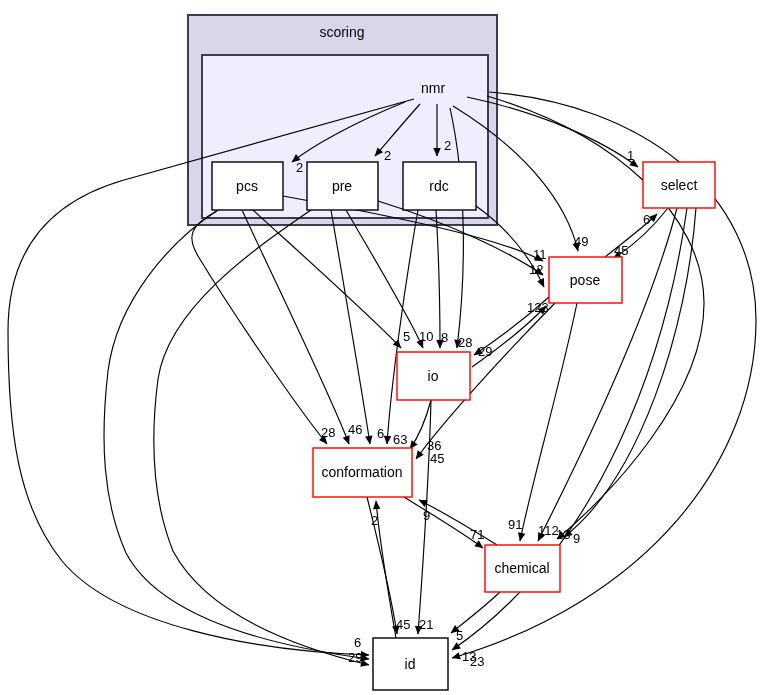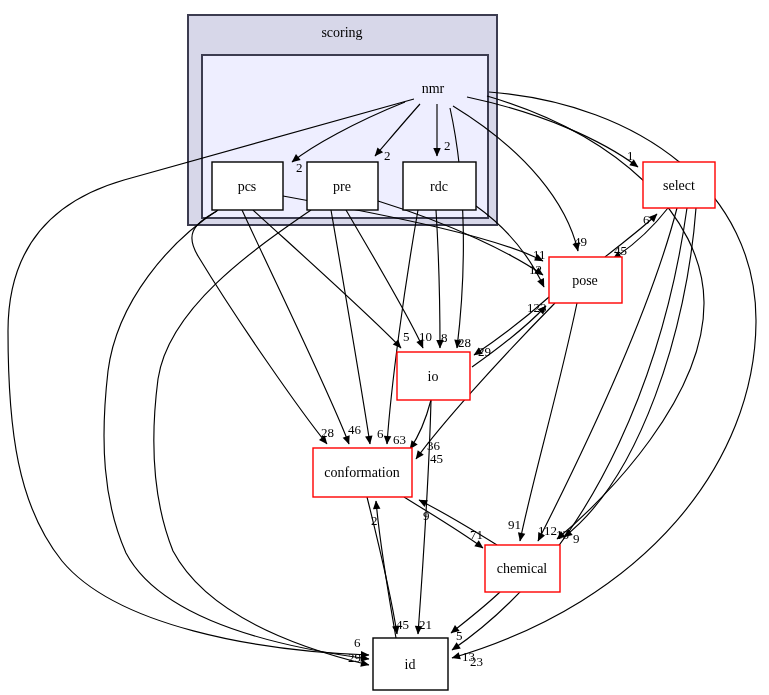--- a/index.html
+++ b/index.html
@@ -1,16 +1,16 @@
 <!DOCTYPE html>
 <html><head>
 <meta charset="utf-8">
 <style>
   html,body{margin:0;padding:0;background:#ffffff;}
-  .canvas{position:relative;width:735px;height:695px;background:#ffffff;font-family:Liberation Serif, serif;}
+  .canvas{position:relative;width:735px;height:695px;background:#ffffff;font-family:Liberation Sans, sans-serif;}
   svg{display:block;}
   .cluster-label{font-size:14px;fill:#000000;text-anchor:middle;}
   .node-label{font-size:14px;fill:#000000;text-anchor:middle;}
   .edge-label{font-size:13px;fill:#000000;}
   .edge{fill:none;stroke:#000000;stroke-width:1.15;}
   .nodebox{fill:#ffffff;stroke-width:1.4;}
 </style>
 </head>
 <body>
 

